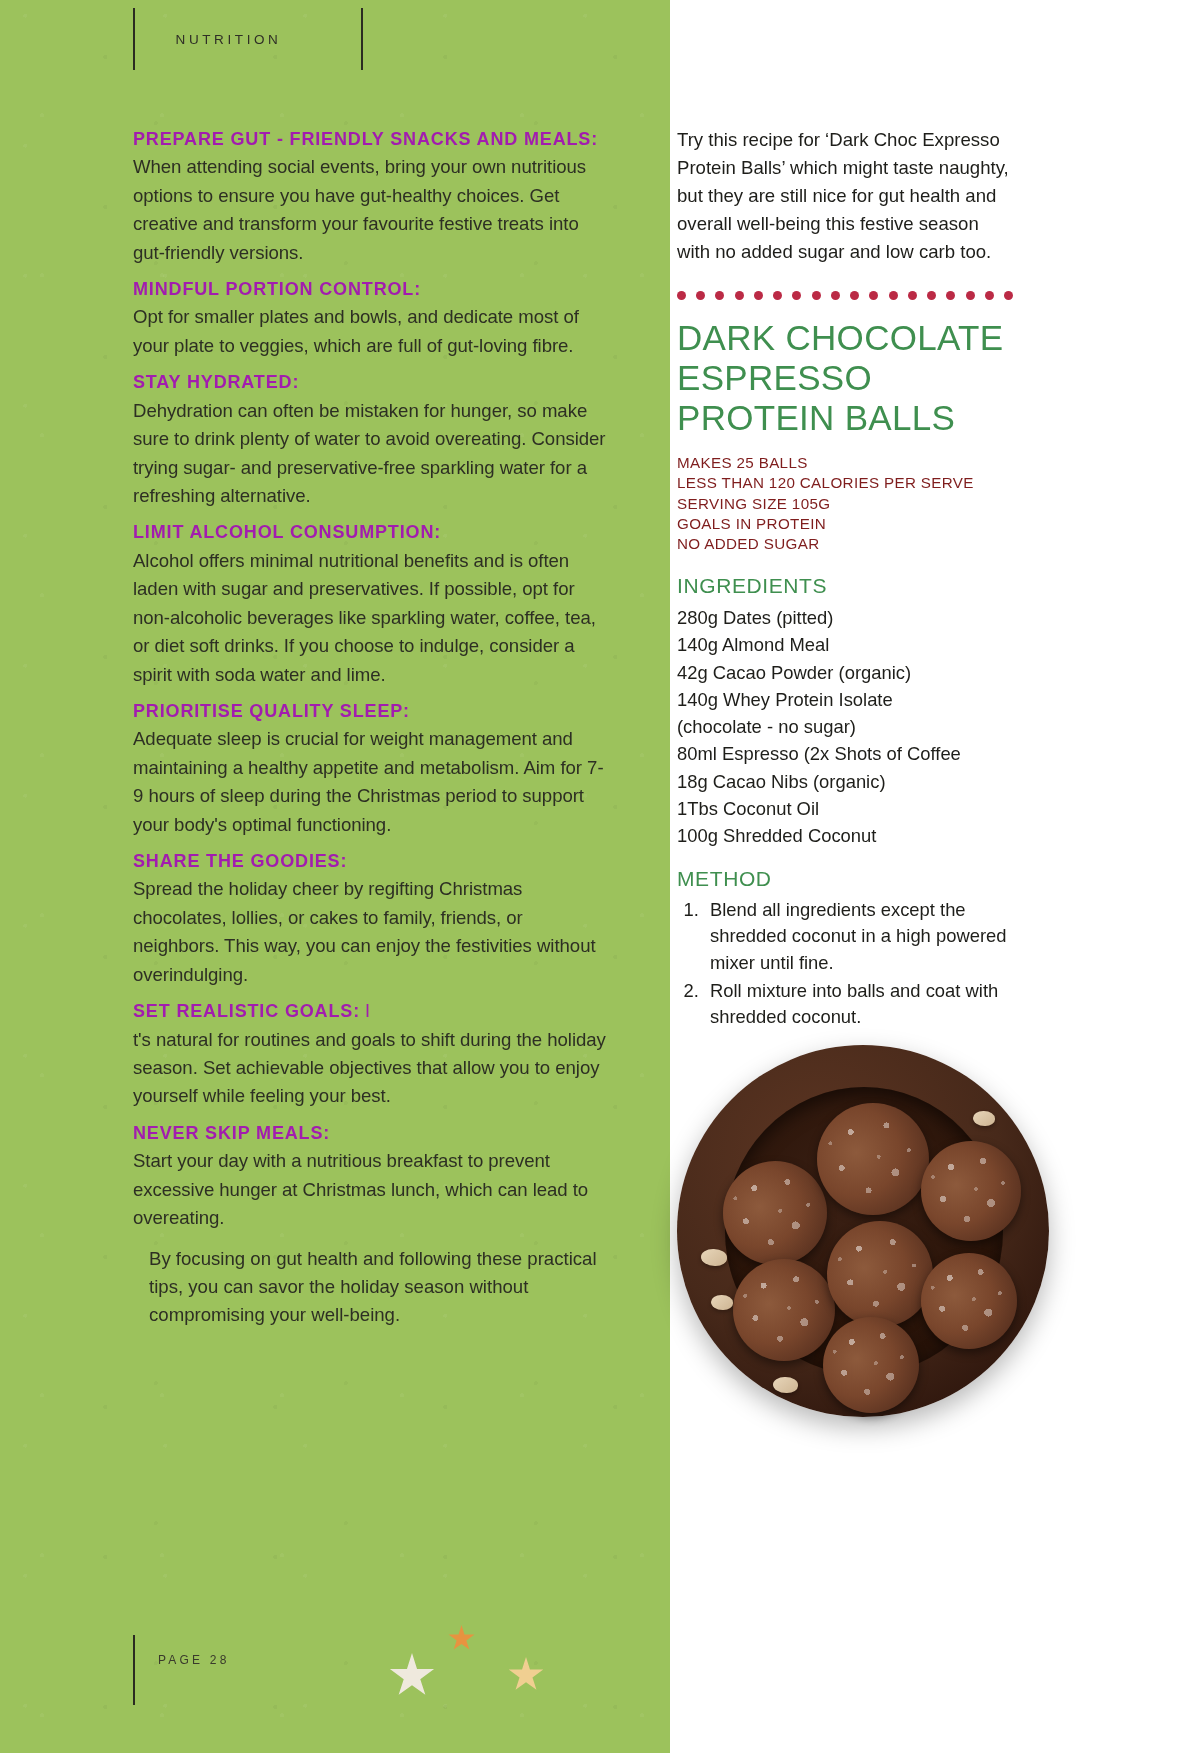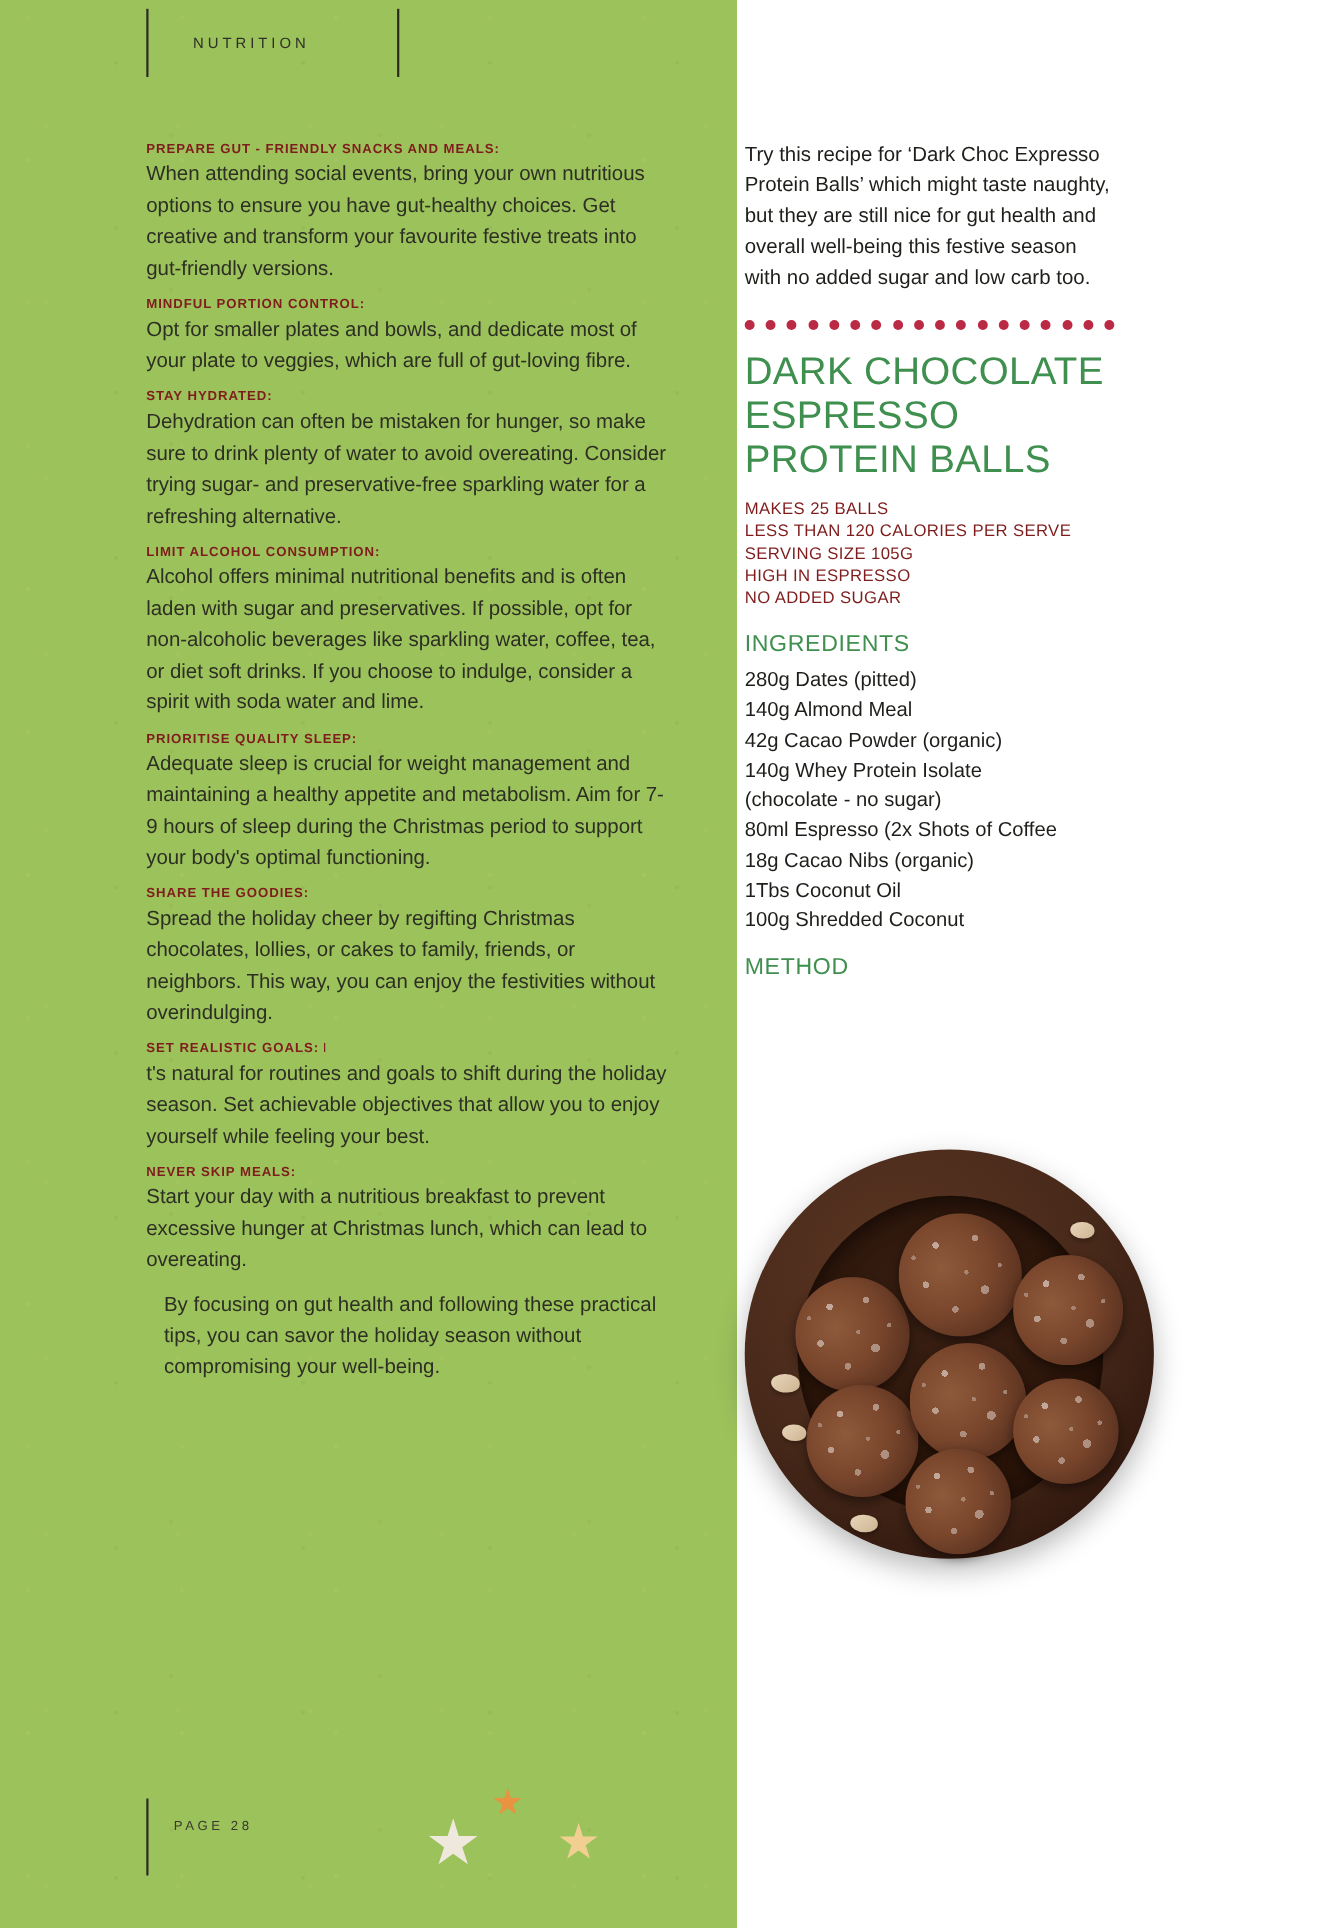--- a/index.html
+++ b/index.html
@@ -74,24 +74,24 @@
   
   .left-col {
     position: absolute;
     left: 133px;
     top: 126px;
     width: 480px;
   }
   .tip { margin: 0 0 2px 0; }
   .tip-head {
     margin: 0;
-    font-size: 12px;
+    font-size: 18px;
     font-weight: 700;
     letter-spacing: 0.85px;
-    color: #7f1d1d;
+    color: #a21caf;
     line-height: 1.52;
   }
   .tip-head .trailing {
     font-weight: 400;
     letter-spacing: 0;
   }
   .tip-body {
     margin: 0 0 9px 0;
     font-size: 18.6px;
     line-height: 1.53;
@@ -347,38 +347,42 @@
       <span class="dot"></span>
       <span class="dot"></span>
     </div>
 
     <h1 class="recipe-title">DARK CHOCOLATE ESPRESSO PROTEIN BALLS</h1>
 
     <div class="specs">
       <div>MAKES 25 BALLS</div>
       <div>LESS THAN 120 CALORIES PER SERVE</div>
       <div>SERVING SIZE 105G</div>
-      <div>HIGH IN ESPRESSO</div>
+      <div>GOALS IN PROTEIN</div>
       <div>NO ADDED SUGAR</div>
     </div>
 
     <h2 class="sec-head">INGREDIENTS</h2>
     <ul class="ing-list">
       <li>280g Dates (pitted)</li>
       <li>140g Almond Meal</li>
       <li>42g Cacao Powder (organic)</li>
       <li>140g Whey Protein Isolate</li>
       <li>(chocolate - no sugar)</li>
       <li>80ml Espresso (2x Shots of Coffee</li>
       <li>18g Cacao Nibs (organic)</li>
       <li>1Tbs Coconut Oil</li>
       <li>100g Shredded Coconut</li>
     </ul>
 
     <h2 class="sec-head">METHOD</h2>
+    <ol class="method-list">
+      <li>Blend all ingredients except the shredded coconut in a high powered mixer until fine.</li>
+      <li>Roll mixture into balls and coat with shredded coconut.</li>
+    </ol>
   </div>
 
   <div class="photo">
     <div class="bowl-outer">
       <div class="bowl-inner"></div>
       <div class="ball" style="left:46px; top:116px; width:104px; height:104px;"></div>
       <div class="ball" style="left:140px; top:58px; width:112px; height:112px;"></div>
       <div class="ball" style="left:244px; top:96px; width:100px; height:100px;"></div>
       <div class="ball" style="left:56px; top:214px; width:102px; height:102px;"></div>
       <div class="ball" style="left:150px; top:176px; width:106px; height:106px;"></div>

